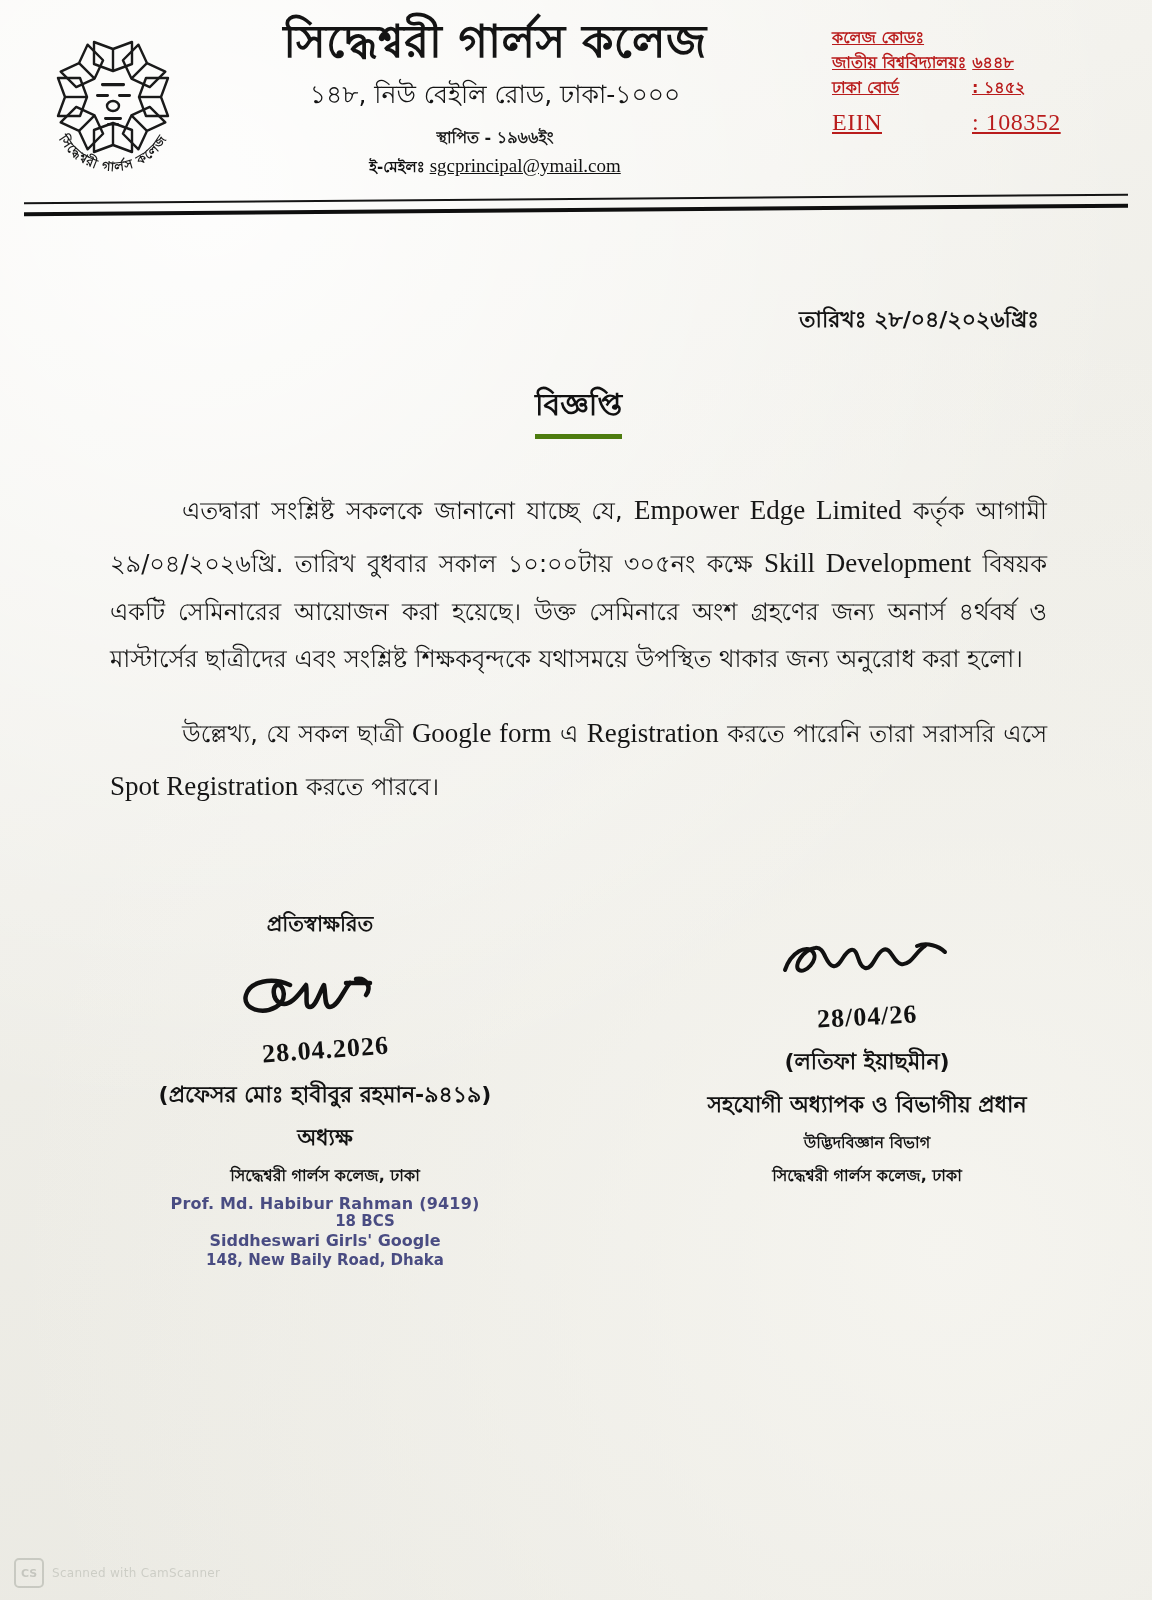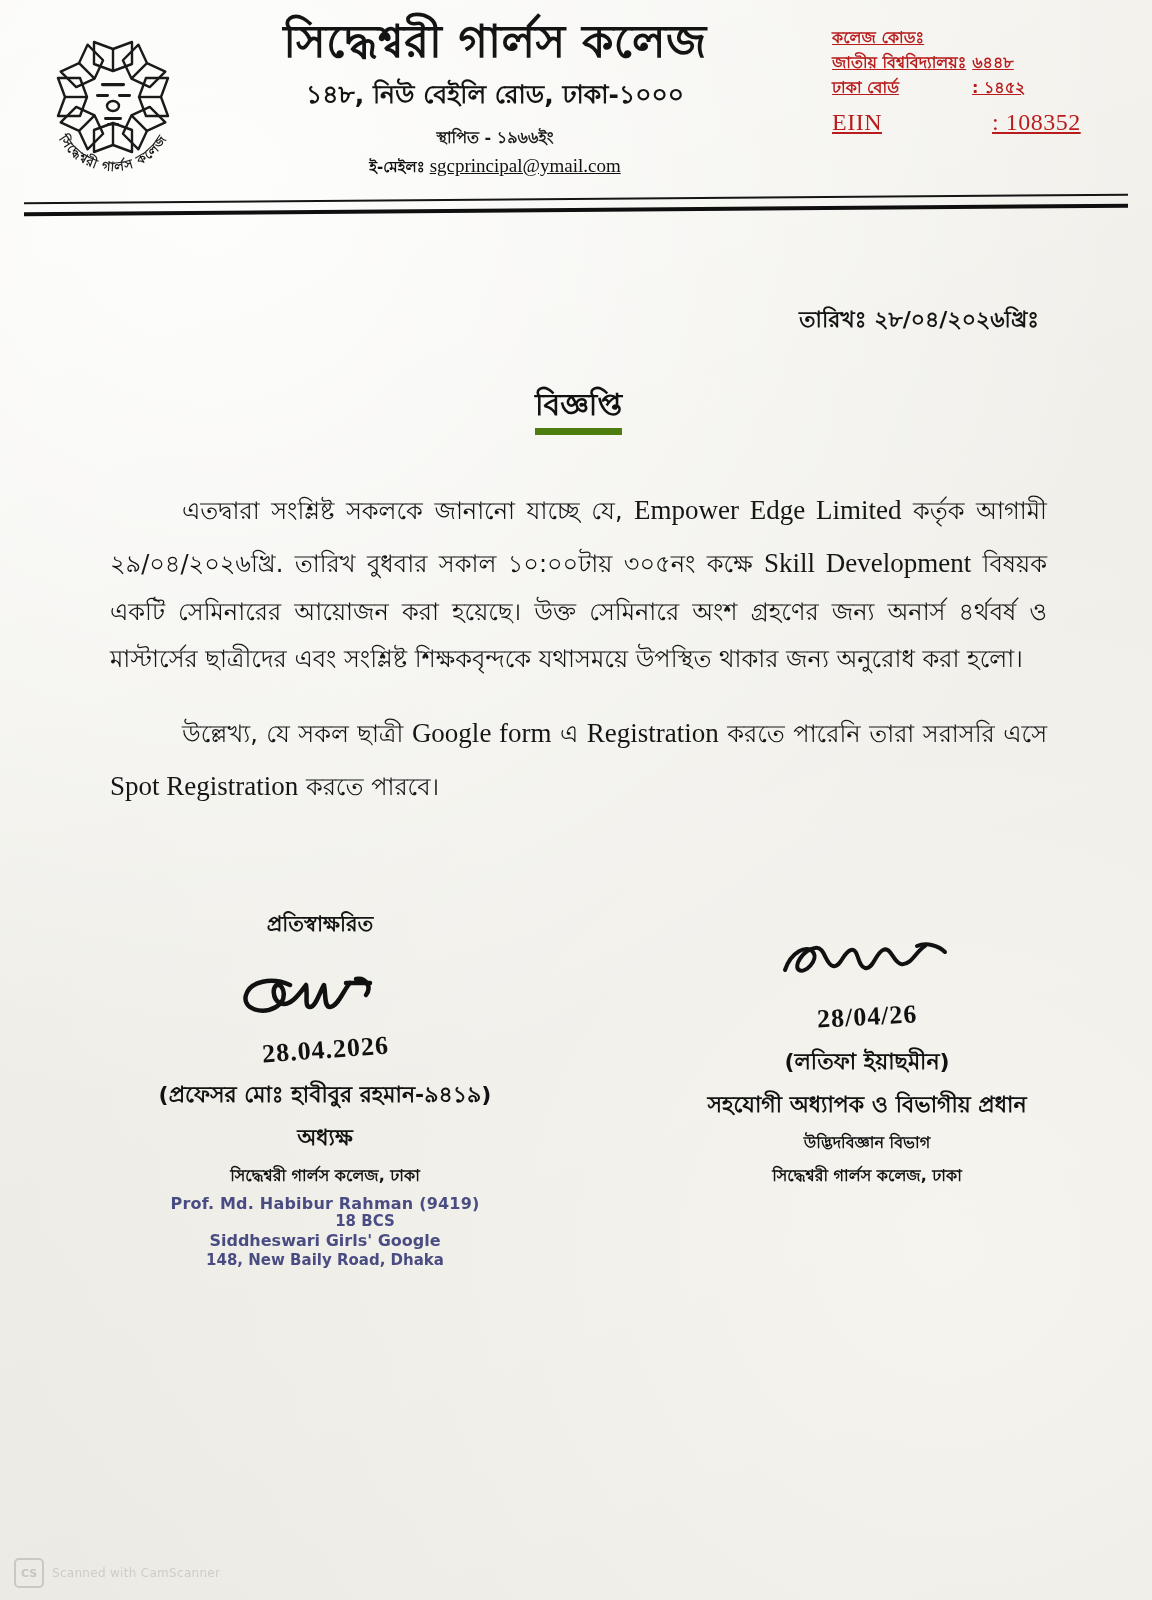--- a/index.html
+++ b/index.html
@@ -62,21 +62,21 @@
     font-family: "DejaVu Sans", sans-serif;
     font-weight: bold;
     font-size: 45px;
     line-height: 1.05;
     letter-spacing: 0.5px;
     color: #141414;
     white-space: nowrap;
   }
   .college-address {
     font-family: "DejaVu Sans", sans-serif;
-    font-weight: bold;
+    font-weight: normal;
     font-size: 25px;
     margin-top: 10px;
     color: #141414;
   }
   .college-est {
     font-family: "DejaVu Sans", sans-serif;
     font-weight: bold;
     font-size: 16px;
     margin-top: 7px;
     color: #1a1a1a;
@@ -123,21 +123,21 @@
   .code-row .k { white-space: nowrap; }
   .code-row.colon .k { width: 140px; }
   .code-row .v { white-space: nowrap; }
   .code-row.eiin .k,
   .code-row.eiin .v {
     font-family: "Liberation Serif", serif;
     font-weight: normal;
     font-size: 24px;
     letter-spacing: 0.5px;
   }
-  .code-row.eiin { margin-top: 4px; gap: 20px; }
+  .code-row.eiin { margin-top: 4px; }
   .code-row.eiin .k { width: 140px; }
   .code-row.nu .v { margin-left: 6px; }
 
   
   .rule-wrap { position: relative; height: 20px; }
   .rule {
     position: absolute;
     left: 24px;
     right: 24px;
     height: 2px;
@@ -162,22 +162,22 @@
   }
   .notice-title {
     text-align: center;
     margin-top: 42px;
     font-family: "DejaVu Sans", sans-serif;
     font-weight: bold;
     font-size: 30px;
     color: #111;
   }
   .notice-title span {
-    border-bottom: 7px solid #4d7c0f;
-    padding-bottom: 6px;
+    border-bottom: 5px solid #4d7c0f;
+    padding-bottom: 12px;
   }
 
   .para {
     font-family: "DejaVu Sans", sans-serif;
     font-size: 24px;
     line-height: 1.95;
     text-align: justify;
     color: #161616;
     margin-top: 52px;
     text-indent: 72px;

